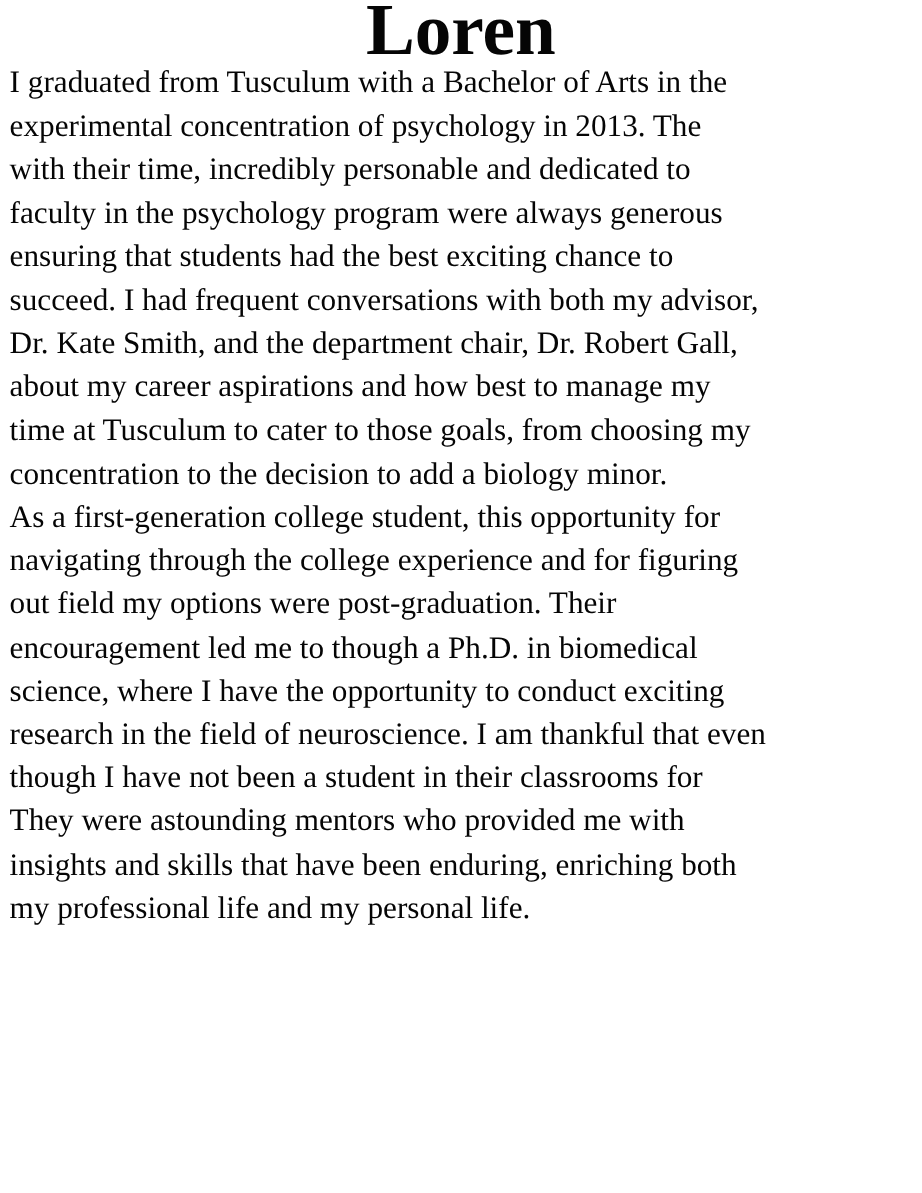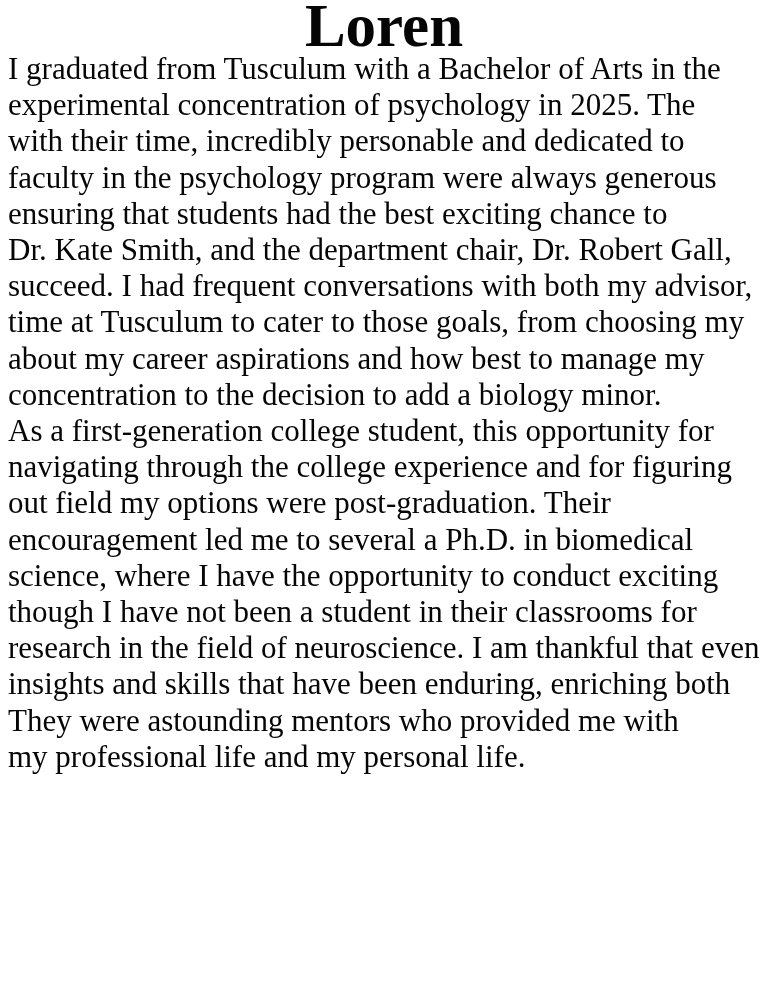--- a/index.html
+++ b/index.html
@@ -21,21 +21,21 @@
     height: 51px;
     line-height: 51px;
     font-size: 61px;
     font-weight: bold;
     text-align: center;
     letter-spacing: 0px;
     white-space: nowrap;
   }
   .body-text {
     padding: 0 8px;
-    font-size: 31px;
+    font-size: 26px;
     line-height: 36.2px;
   }
   .para {
     margin: 0;
     padding: 0;
   }
   .line {
     display: block;
     white-space: nowrap;
   }
@@ -44,38 +44,38 @@
 <body>
 
 <div class="page">
 
   <h1 class="title">Loren</h1>
 
   <div class="body-text">
 
     <p class="para">
       <span class="line">I graduated from Tusculum with a Bachelor of Arts in the</span>
-      <span class="line">experimental concentration of psychology in 2025. The</span>
+      <span class="line">experimental concentration of psychology in 2013. The</span>
       <span class="line">with their time, incredibly personable and dedicated to</span>
       <span class="line">faculty in the psychology program were always generous</span>
       <span class="line">ensuring that students had the best exciting chance to</span>
+      <span class="line">succeed. I had frequent conversations with both my advisor,</span>
       <span class="line">Dr. Kate Smith, and the department chair, Dr. Robert Gall,</span>
-      <span class="line">succeed. I had frequent conversations with both my advisor,</span>
+      <span class="line">about my career aspirations and how best to manage my</span>
       <span class="line">time at Tusculum to cater to those goals, from choosing my</span>
-      <span class="line">about my career aspirations and how best to manage my</span>
       <span class="line">concentration to the decision to add a biology minor.</span>
     </p>
 
     <p class="para">
       <span class="line">As a first-generation college student, this opportunity for</span>
       <span class="line">navigating through the college experience and for figuring</span>
       <span class="line">out field my options were post-graduation. Their</span>
-      <span class="line">encouragement led me to several a Ph.D. in biomedical</span>
+      <span class="line">encouragement led me to though a Ph.D. in biomedical</span>
       <span class="line">science, where I have the opportunity to conduct exciting</span>
+      <span class="line">research in the field of neuroscience. I am thankful that even</span>
       <span class="line">though I have not been a student in their classrooms for</span>
-      <span class="line">research in the field of neuroscience. I am thankful that even</span>
+      <span class="line">They were astounding mentors who provided me with</span>
       <span class="line">insights and skills that have been enduring, enriching both</span>
-      <span class="line">They were astounding mentors who provided me with</span>
       <span class="line">my professional life and my personal life.</span>
     </p>
 
   </div>
 </div>
 
 </body></html>

